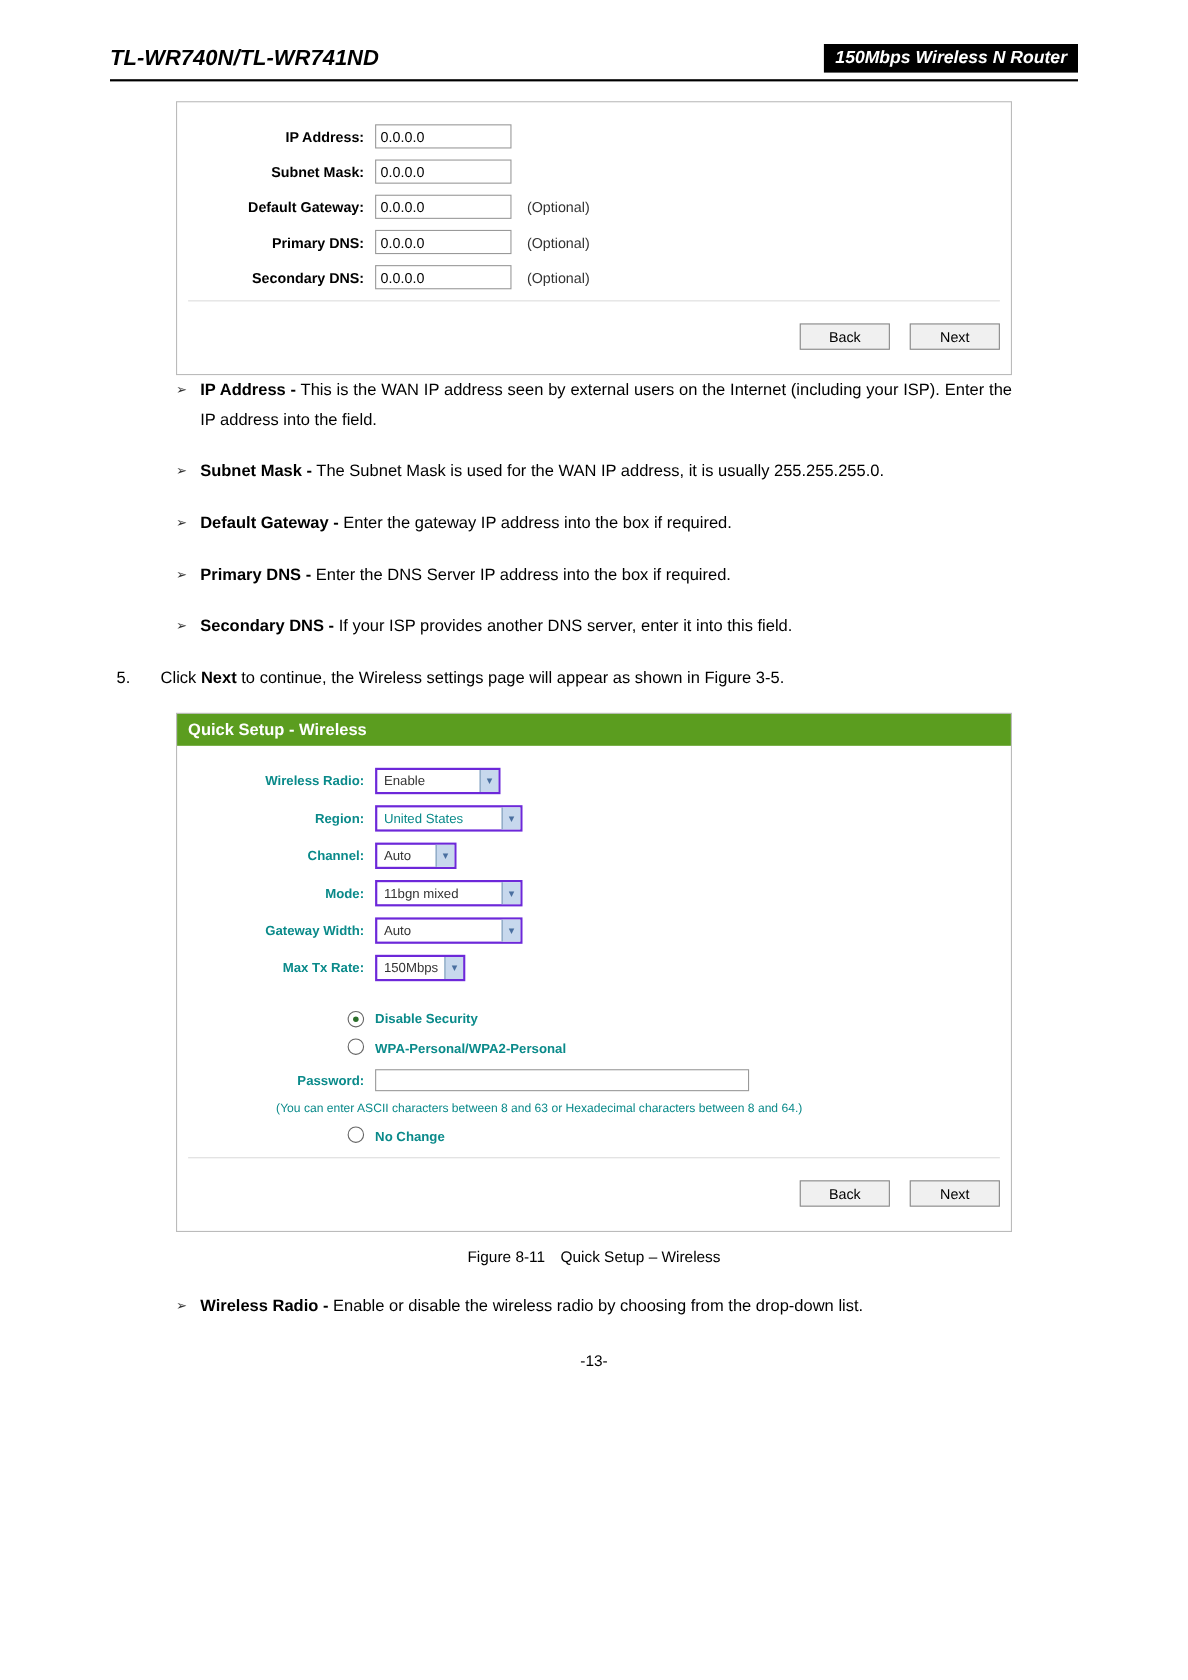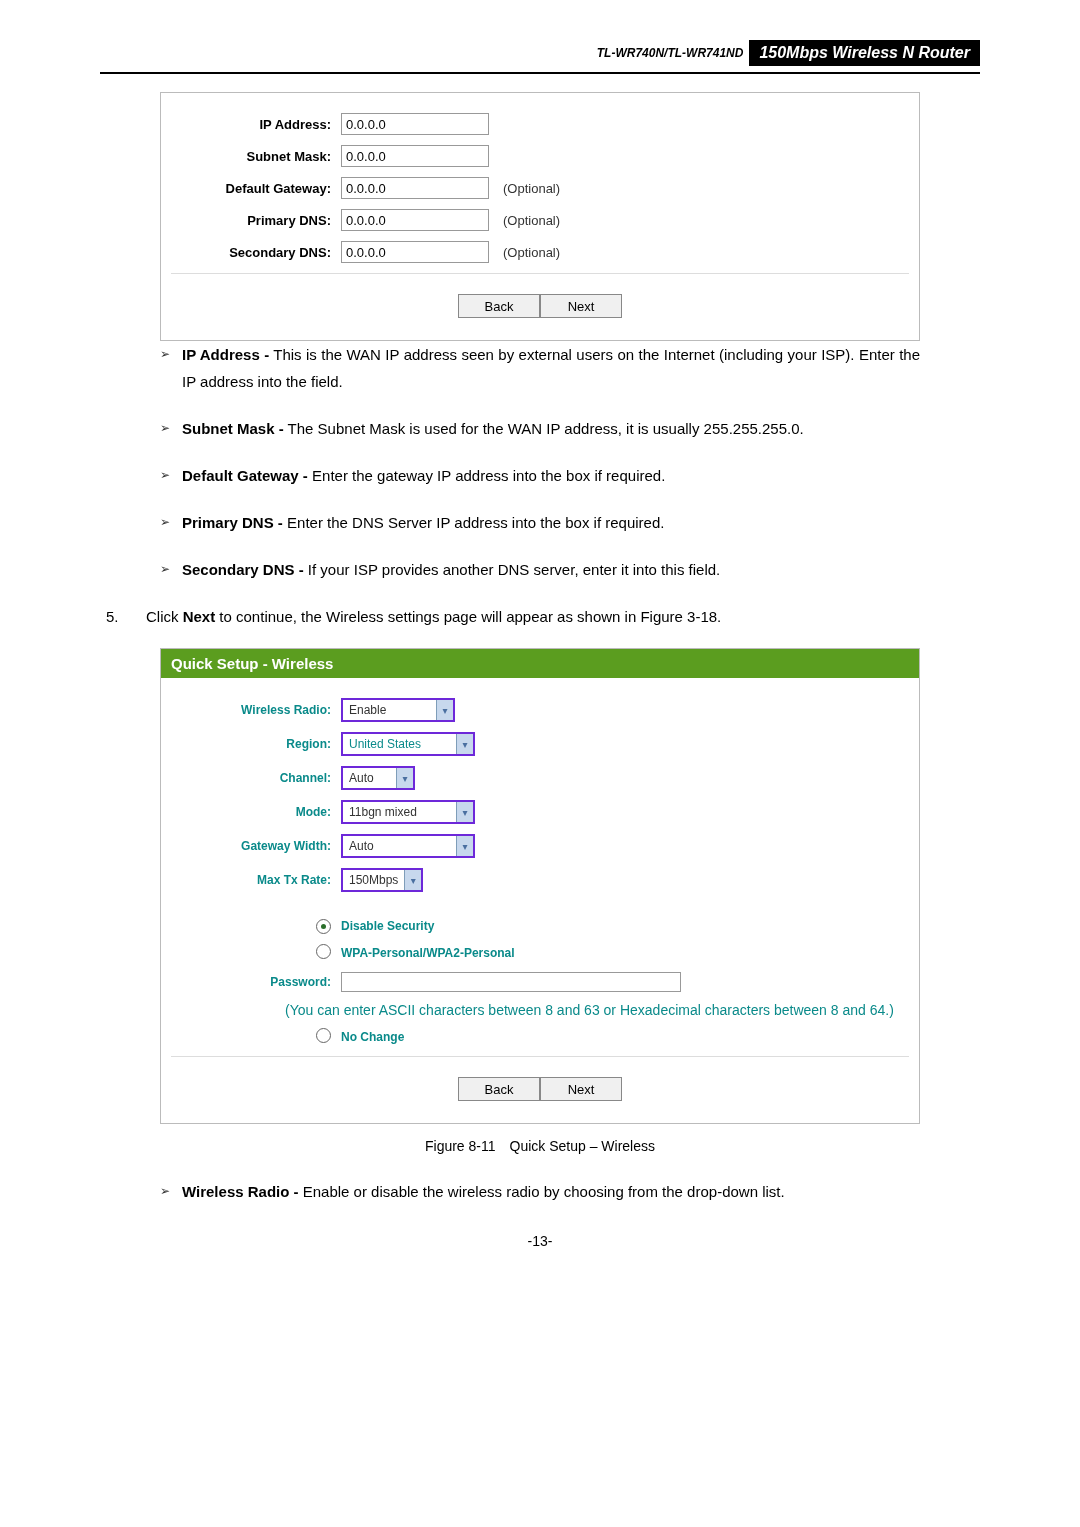--- a/index.html
+++ b/index.html
@@ -1,49 +1,49 @@
 <!DOCTYPE html>
 <html><head>
 <meta charset="utf-8">
 <style>
 body{margin:0;font-family:Arial,sans-serif;font-size:13px;color:#000;background:#fff}
 .page{width:1080px;margin:0 auto;padding:40px 100px;box-sizing:border-box}
 .header-bar{display:flex;align-items:center;margin-bottom:6px}
-.header-left{font-weight:bold;font-style:italic;font-size:12px;text-align:right;flex:1;padding-right:6px}
+.header-left{font-weight:bold;font-style:italic;font-size:20px;text-align:left;flex:1;padding-right:6px}
 .header-right{background:#000;color:#fff;font-weight:bold;font-style:italic;font-size:16px;padding:4px 10px}
 .header-rule{border:0;border-top:2px solid #000;margin:0 0 18px}
 .panel{border:1px solid #bbb;margin:0 60px}
 .panel-title{background:#5b9d1f;color:#fff;font-weight:bold;font-size:15px;padding:6px 10px}
 .panel-body{padding:20px 10px 6px}
 .row{display:flex;align-items:center;margin-bottom:10px;font-size:13px}
 .row-label{width:160px;text-align:right;font-weight:bold;padding-right:10px}
 .row-label.teal{color:#0a8a8a;font-weight:bold;font-size:12px}
-.row-field{width:148px}
+.row-field{width:124px}
 .row-field input[type=text]{width:100%;box-sizing:border-box;border:1px solid #999;background:#fff;height:22px;padding:0 4px;font-size:13px}
 .sel-arrow{background:#c7d8ed;border-left:1px solid #7e9db9;width:16px;height:20px;display:inline-flex;align-items:center;justify-content:center;color:#4a6fa0;font-size:10px;vertical-align:middle}
 .row-note{margin-left:14px;color:#333;font-size:13px}
 .row-note.teal{color:#0a8a8a;font-size:12px}
 .panel-sep{border:0;border-top:1px solid #ddd;margin:8px 0}
-.panel-buttons{display:flex;justify-content:center;padding:12px 0 16px}
+.panel-buttons{display:flex;justify-content:flex-end;gap:18px;padding:12px 0 16px}
 .btn{min-width:82px;height:24px;border:1px solid #888;background:#f0f0f0;font-size:13px;cursor:pointer}
 .caption{text-align:center;font-size:14px;margin:14px 0 24px}
 .bullets{list-style:none;padding:0 60px;margin:0}
 .bullets li{display:flex;margin-bottom:20px;line-height:1.8;font-size:15px}
 .bullet-icon{width:22px;color:#333;font-size:12px;padding-top:3px}
 .bullet-text{flex:1;text-align:justify}
 .bullet-text b{font-weight:bold}
 .numbered{display:flex;margin:6px 0 18px;font-size:15px;line-height:1.8}
 .numbered .num{width:40px;padding-left:6px}
 .numbered .txt{flex:1}
 .radio-row{display:flex;align-items:center;margin-bottom:10px;font-size:12px}
 .radio-row .r-label{width:160px;text-align:right;padding-right:10px}
 .radio-row .r-opt{color:#0a8a8a;font-weight:bold}
 .radio-circle{width:13px;height:13px;border:1px solid #666;border-radius:50%;display:inline-flex;align-items:center;justify-content:center;margin-left:8px;background:#fff}
 .radio-dot{width:5px;height:5px;background:#2b6f2b;border-radius:50%}
-.hint{font-size:14px;color:#0a8a8a;margin-left:114px;margin-bottom:10px}
+.hint{font-size:11px;color:#0a8a8a;margin-left:80px;margin-bottom:10px}
 .pnum{text-align:center;font-size:14px;margin-top:28px}
 .sel-wrap{display:inline-flex;align-items:center;border:2px solid #6d28d9;height:20px;background:#fff;font-size:12px}
 .sel-text{padding:0 6px;color:#333}
 .sel-text.blue{color:#0a8a8a}
 .pw-input{width:340px;height:20px;border:1px solid #999;background:#fff;box-sizing:border-box}
 </style>
 </head>
 <body>
 
 <div class="page">
@@ -108,21 +108,21 @@
         <span class="bullet-text"><b>Primary DNS -</b><span> Enter the DNS Server IP address into the box if required.</span></span>
       </li>
     <li>
         <span class="bullet-icon">➢</span>
         <span class="bullet-text"><b>Secondary DNS -</b><span> If your ISP provides another DNS server, enter it into this field.</span></span>
       </li>
   </ul>
 
   <div class="numbered">
     <div class="num">5.</div>
-    <div class="txt"><span>Click </span><b>Next</b><span> to continue, the Wireless settings page will appear as shown in Figure 3-18.</span></div>
+    <div class="txt"><span>Click </span><b>Next</b><span> to continue, the Wireless settings page will appear as shown in Figure 3-5.</span></div>
   </div>
 
   <div class="panel">
     <div class="panel-title">Quick Setup - Wireless</div>
     <div class="panel-body">
 
       <div class="row">
         <div class="row-label teal">Wireless Radio:</div>
         <div class="sel-wrap" style="width:110px">
             <span class="sel-text">Enable</span>

